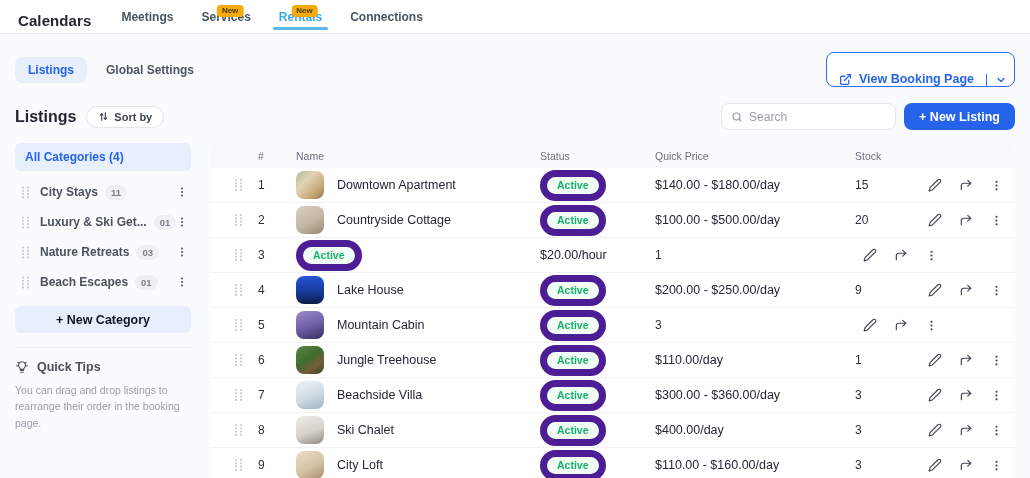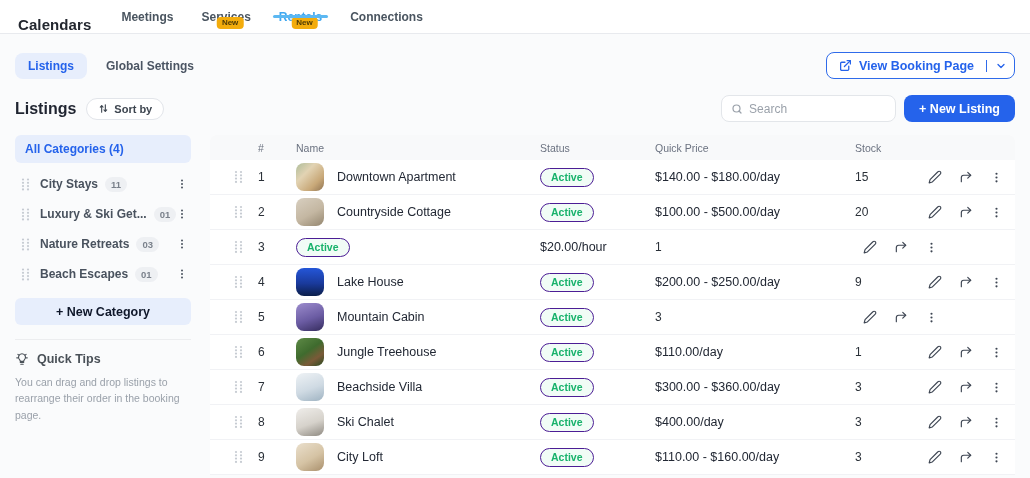--- a/index.html
+++ b/index.html
@@ -1,37 +1,37 @@
 <!DOCTYPE html>
 <html><head>
 <meta charset="utf-8">
 <style>
   * { margin:0; padding:0; box-sizing:border-box; }
   html,body { width:1030px; height:478px; }
   body { font-family:"Liberation Sans", sans-serif; background:#fff; overflow:hidden; }
   .app { width:1030px; height:478px; background:#FAFBFC; position:relative; overflow:hidden; }
 
   
-  .topbar { height:34px; background:#fff; border-bottom:1px solid #E8EAEE; display:flex; align-items:flex-start; padding:16px 18px; }
+  .topbar { height:34px; background:#fff; border-bottom:1px solid #E8EAEE; display:flex; align-items:flex-end; padding:4px 18px; }
   .brand { font-size:15px; font-weight:700; color:#23272F; letter-spacing:.1px; margin-right:30px; }
   .top-tabs { display:flex; gap:28px; height:100%; }
   .top-tab { position:relative; display:flex; align-items:center; height:100%; font-size:12px; font-weight:600; color:#4A5560; cursor:pointer; }
   .top-tab.active { color:#3FA7F0; }
   .top-tab.active .underline { position:absolute; bottom:-1px; left:-6px; right:-6px; height:3px; background:#5CB8F2; border-radius:3px; }
   .new-badge { position:absolute; top:1px; left:50%; transform:translateX(-35%); background:#F3AC0C; color:#4D3A05; font-size:8px; font-weight:700; padding:1px 5px; border-radius:4px; line-height:1.2; }
 
   
   .content { padding:0 15px; }
 
   .subnav { display:flex; align-items:center; margin-top:18px; }
   .pill-tab { font-size:12px; font-weight:700; padding:6px 13px; border-radius:8px; cursor:pointer; }
   .pill-tab.active { background:#E7EEFC; color:#2563EB; }
   .pill-tab.inactive { color:#4B5563; margin-left:6px; }
   .subnav-right { margin-left:auto; display:flex; }
-  .split-btn { display:flex; align-items:center; border:1px solid #2F6BEA; border-radius:8px; background:#fff; overflow:hidden; height:27px; }
+  .split-btn { display:flex; align-items:flex-end; border:1px solid #2F6BEA; border-radius:8px; background:#fff; overflow:hidden; height:35px; }
   .split-main { display:flex; align-items:center; gap:7px; padding:0 12px; color:#2563EB; font-size:12.5px; font-weight:700; cursor:pointer; }
   .split-caret { display:flex; align-items:center; justify-content:center; width:28px; border-left:1px solid #2F6BEA; color:#2563EB; cursor:pointer; }
 
   .toolbar { display:flex; align-items:center; margin-top:16px; }
   .page-title { font-size:16px; font-weight:700; color:#1F2430; margin-right:10px; }
   .sort-btn { display:flex; align-items:center; gap:5px; border:1px solid #E2E5EA; background:#fff; border-radius:999px; padding:4px 11px; font-size:11px; font-weight:600; color:#3D454F; cursor:pointer; }
   .toolbar-right { margin-left:auto; display:flex; gap:8px; }
   .search-box { display:flex; align-items:center; gap:6px; width:175px; height:27px; background:#fff; border:1px solid #E3E6EA; border-radius:8px; padding:0 9px; }
   .search-box input { border:none; outline:none; font-size:12px; color:#374151; width:100%; font-family:"Liberation Sans",sans-serif; background:transparent; }
   .search-box input::placeholder { color:#9AA1AA; }
@@ -57,21 +57,21 @@
   .t-grid { display:grid; grid-template-columns:40px 46px 244px 115px 200px 65px 1fr; align-items:center; }
   .t-head { background:#F8F9FA; height:25px; border-radius:6px 6px 0 0; }
   .t-head .th { font-size:10.5px; font-weight:500; color:#6B7280; }
   .th-num { padding-left:8px; }
   .t-row { height:35px; border-bottom:1px solid #F1F2F5; background:#fff; }
   .drag { padding-left:24px; color:#C6CBD2; display:flex; align-items:center; cursor:grab; }
   .row-num { font-size:12px; color:#2A3038; padding-left:8px; }
   .name-cell { display:flex; align-items:center; }
   .thumb { width:28px; height:28px; border-radius:8px; flex:none; }
   .row-name { font-size:12.5px; color:#222834; margin-left:13px; white-space:nowrap; }
-  .status-badge { display:inline-block; font-size:10.5px; font-weight:600; color:#18B26B; background:#F1FCF6; border:1px solid #4c1d95; border-radius:999px; padding:2px 10px 3px;text-align:center; }
+  .status-badge { display:inline-block; font-size:10.5px; font-weight:600; color:#18B26B; background:#F1FCF6; border:7px solid #4c1d95; border-radius:999px; padding:2px 10px 3px;text-align:center; }
   .price { font-size:12.5px; font-weight:400; color:#222834; }
   .stock { font-size:12px; color:#2A3038; }
   .actions { display:flex; align-items:center; justify-content:flex-start; gap:17px; padding-left:8px; color:#3E4653; }
   .icon-btn { display:flex; align-items:center; justify-content:center; cursor:pointer; color:#3E4653; }
 
   svg { display:block; }
 </style>
 </head>
 <body>
 

